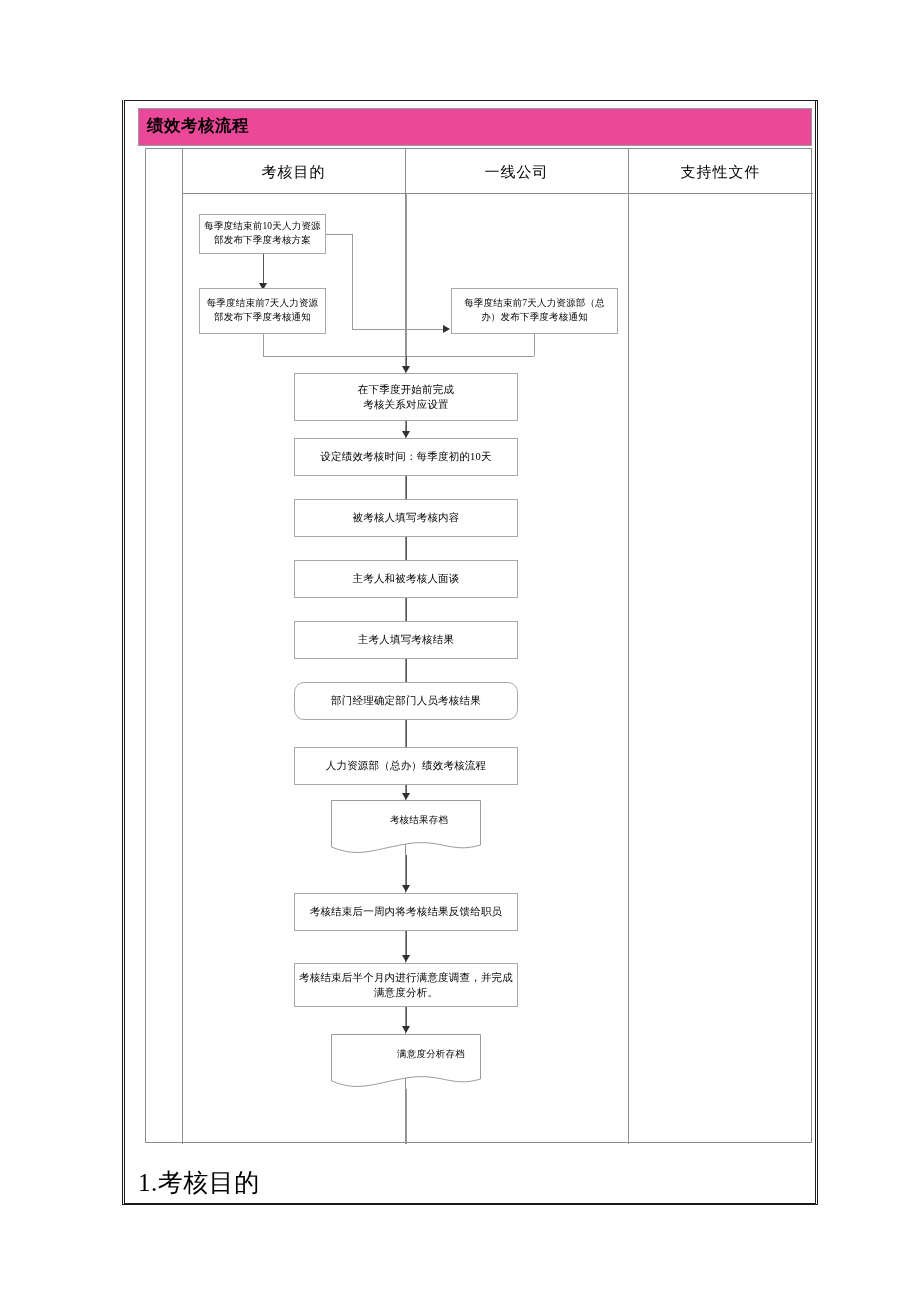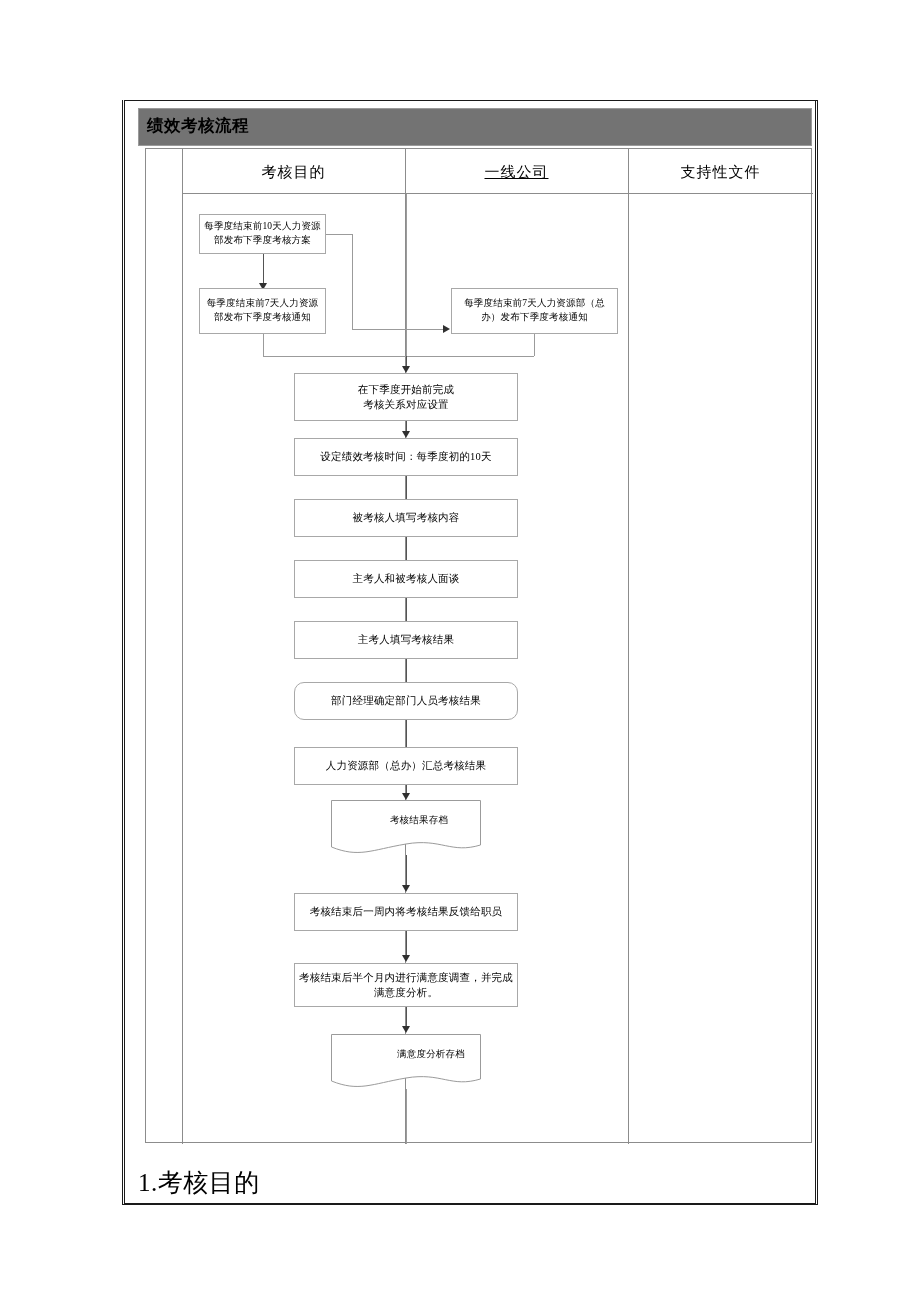--- a/index.html
+++ b/index.html
@@ -35,21 +35,21 @@
 
   
   #title-row {
     position: absolute;
     left: 138px;
     top: 108px;
     width: 674px;
     height: 38px;
     border: 1px solid #9a9a9a;
     box-sizing: border-box;
-    background: #737373;
+    background: #ec4899;
   }
   #title-text {
     position: absolute;
     left: 8px;
     top: 6px;
     font-family: "Liberation Sans", "DejaVu Sans", sans-serif;
     font-weight: bold;
     font-size: 16.5px;
     letter-spacing: 0.5px;
     white-space: nowrap;
@@ -87,21 +87,21 @@
   .col-head {
     position: absolute;
     top: 10px;
     height: 26px;
     line-height: 26px;
     text-align: center;
     font-size: 15px;
     letter-spacing: 1px;
   }
   #head-hq   { left: 36px;  width: 223px; }
-  #head-line { left: 259px; width: 223px; text-decoration: underline; }
+  #head-line { left: 259px; width: 223px; }
   #head-doc  { left: 482px; width: 185px; }
 
   
   .fbox {
     position: absolute;
     box-sizing: border-box;
     border: 1px solid #a8a8a8;
     background: #ffffff;
     display: flex;
     align-items: center;
@@ -251,21 +251,21 @@
     <div class="fbox med" style="left:148px; top:289px; width:224px; height:38px;">设定绩效考核时间：每季度初的10天</div>
 
     <div class="fbox med" style="left:148px; top:411px; width:224px; height:38px;">主考人和被考核人面谈</div>
 
     <div class="fbox med" style="left:148px; top:350px; width:224px; height:38px;">被考核人填写考核内容</div>
 
     <div class="fbox med" style="left:148px; top:472px; width:224px; height:38px;">主考人填写考核结果</div>
 
     <div class="fbox med" style="left:148px; top:533px; width:224px; height:38px;border-radius:10px;">部门经理确定部门人员考核结果</div>
 
-    <div class="fbox med" style="left:148px; top:598px; width:224px; height:38px;">人力资源部（总办）汇总考核结果</div>
+    <div class="fbox med" style="left:148px; top:598px; width:224px; height:38px;">人力资源部（总办）绩效考核流程</div>
 
     <div class="docshape" style="left:185px; top:651px; width:150px; height:58px;">
       <svg width="150" height="58" viewBox="0 0 150 58">
         <path d="M0.5,0.5 L149.5,0.5 L149.5,45 C120,54 110,38 75,44 C40,50 28,58 0.5,47 Z" fill="#ffffff" stroke="#9b9b9b" stroke-width="1"></path>
       </svg>
       <div class="doclabel">考核结果存档</div>
     </div>
 
     <div class="fbox med" style="left:148px; top:744px; width:224px; height:38px;">考核结束后一周内将考核结果反馈给职员</div>
 

